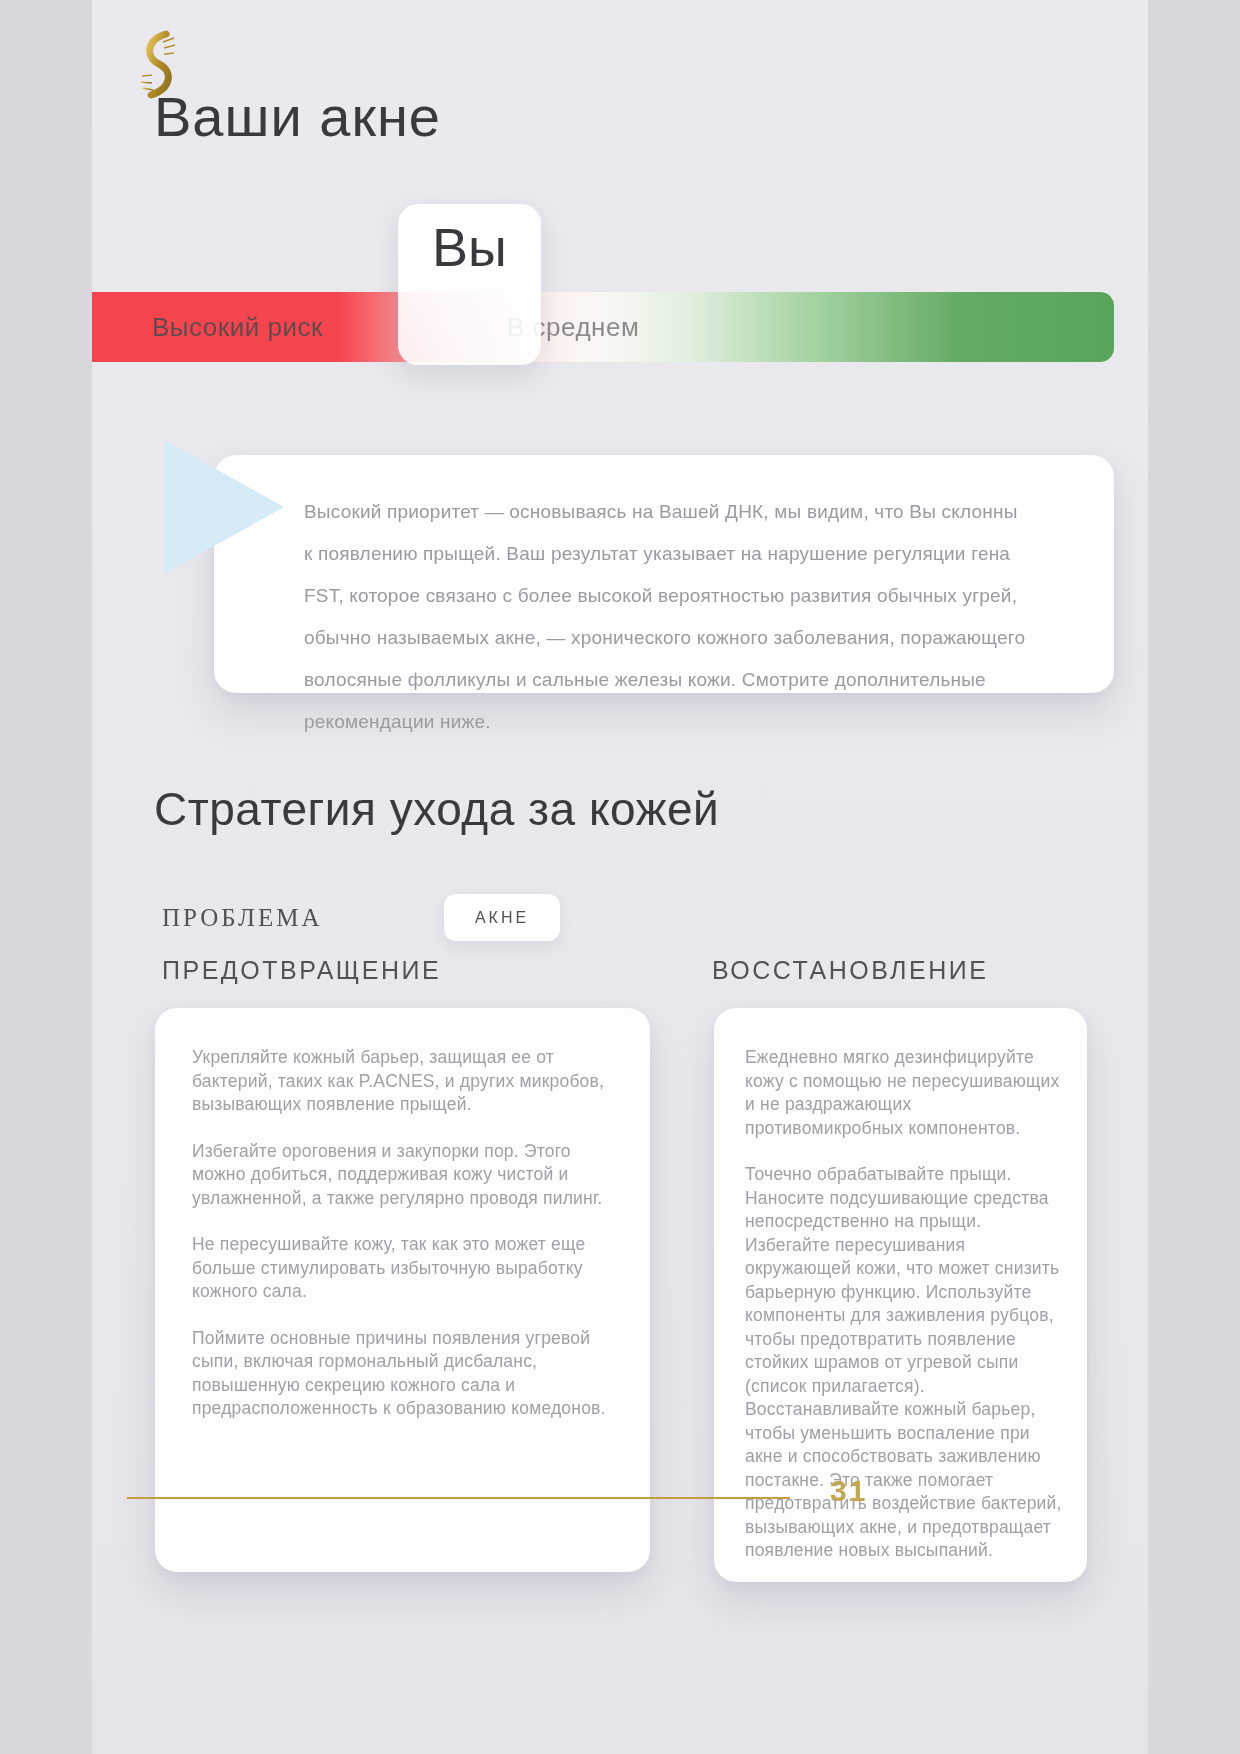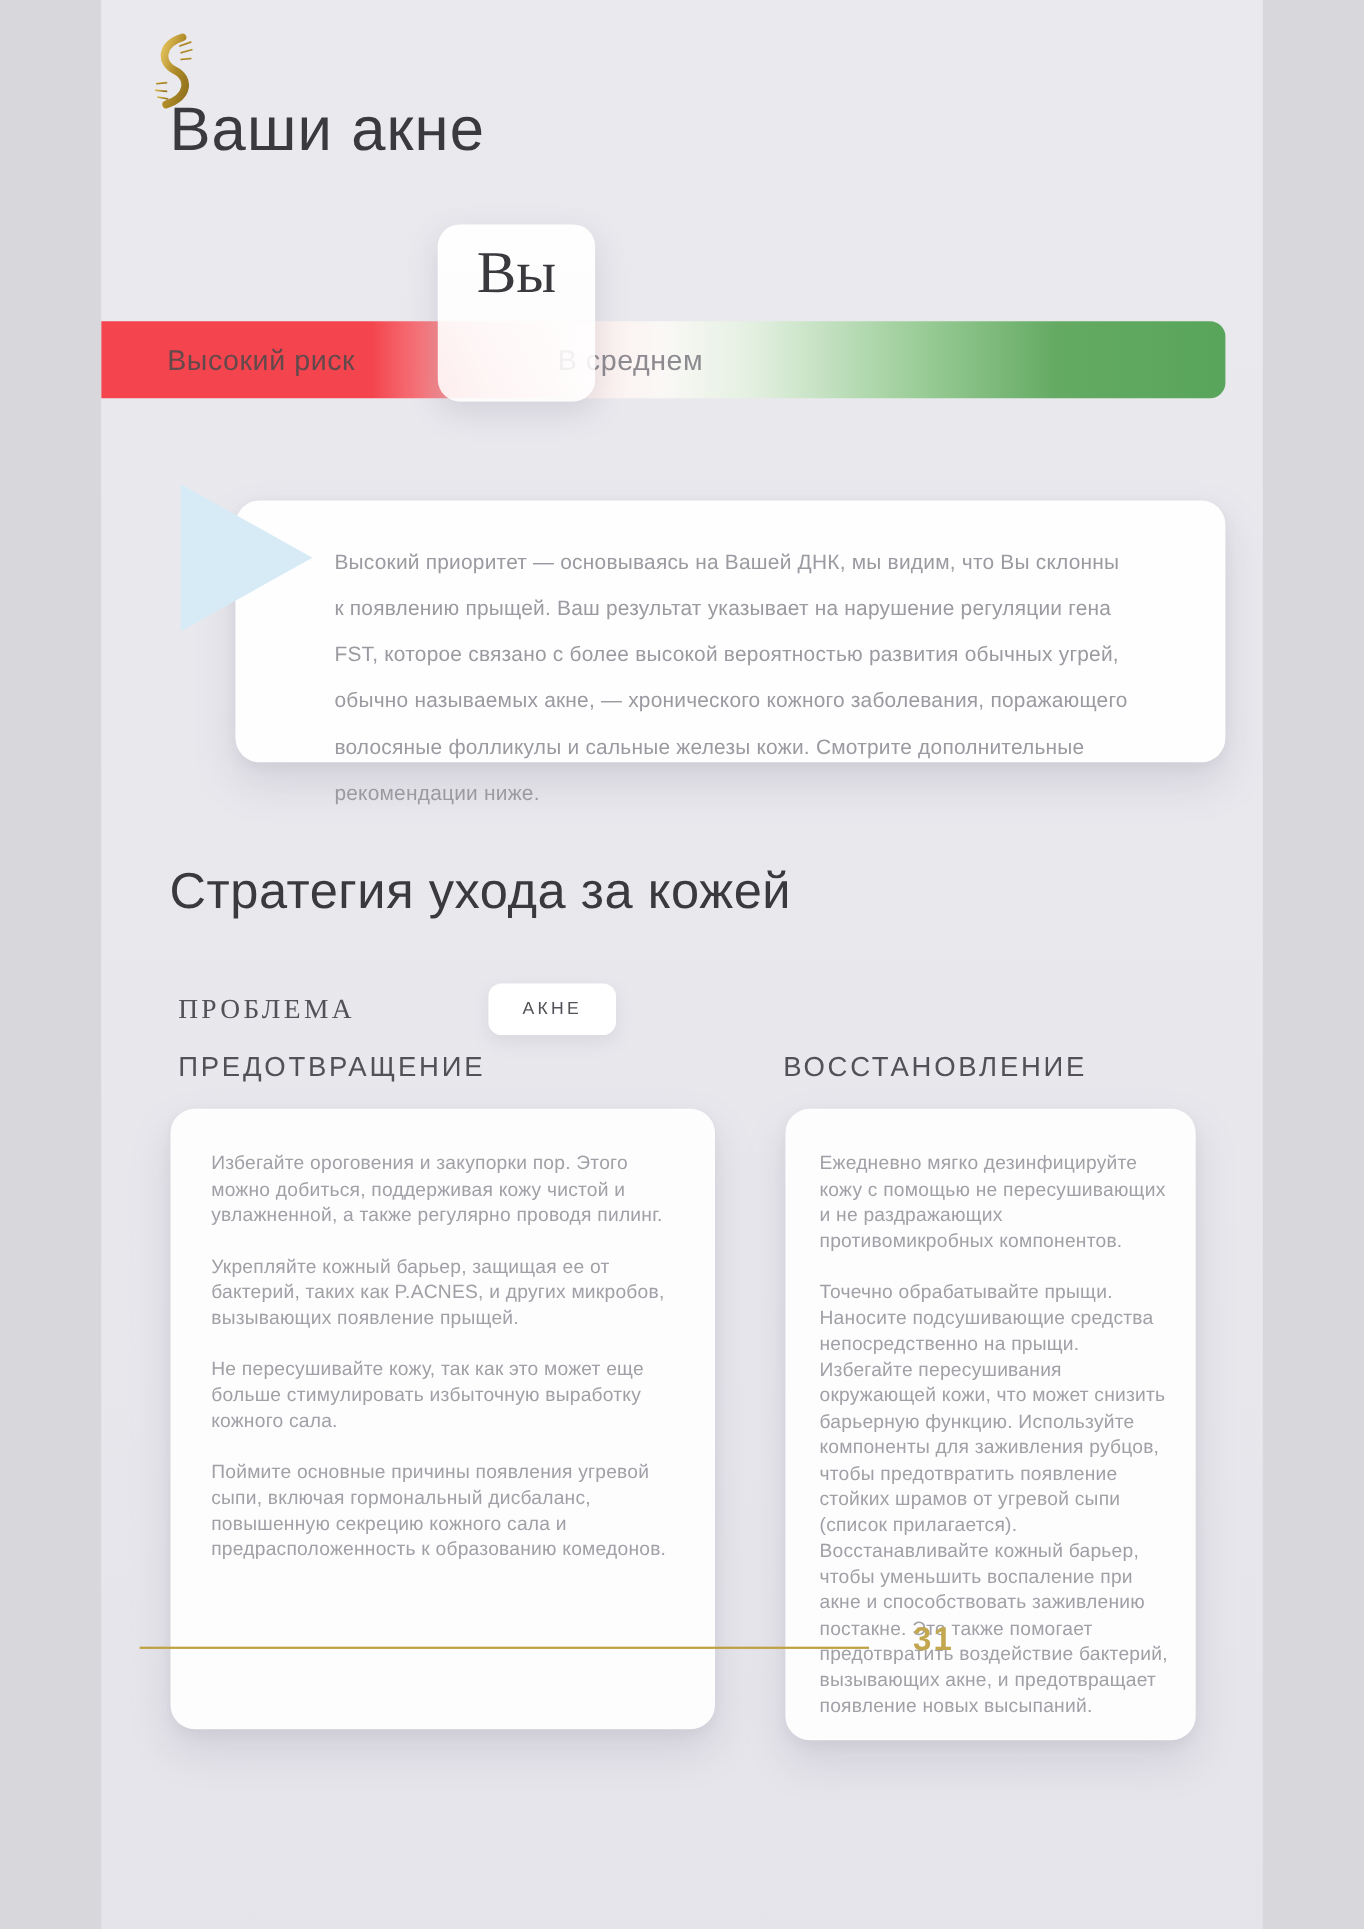--- a/index.html
+++ b/index.html
@@ -33,21 +33,21 @@
   }
   .risk-label.high{left:60px;color:#64494c;}
   .risk-label.mid{left:415px;color:#8d8a90;}
   .risk-label.low{left:758px;color:#3f5540;}
   
   .you-marker{
     position:absolute;left:306px;top:204px;width:143px;height:161px;
     border-radius:20px;
     background:linear-gradient(180deg,rgba(255,255,255,0.97) 0%,rgba(255,255,255,0.85) 100%);
     box-shadow:0 10px 28px rgba(110,105,130,0.18);
-    z-index:2;text-align:center;font-family:Liberation Serif, serif;
+    z-index:2;text-align:center;
   }
   .you-marker .you-text{
     display:block;margin-top:12px;font-size:54px;font-weight:300;color:#3a3a3e;
   }
   
   .triangle{
     position:absolute;left:72px;top:440px;width:120px;height:134px;
     background:#d6ebf6;clip-path:polygon(0 0,100% 50%,0 100%);z-index:3;
   }
   
@@ -147,22 +147,22 @@
   <div class="strategy-heading">Стратегия ухода за кожей</div>
 
   <div class="problem-label">ПРОБЛЕМА</div>
   <div class="problem-pill">АКНЕ</div>
 
   <div class="col-head prevention">ПРЕДОТВРАЩЕНИЕ</div>
   <div class="col-head recovery">ВОССТАНОВЛЕНИЕ</div>
 
   <div class="advice-card left">
     <div class="body">
+        <p>Укрепляйте кожный барьер, защищая ее от бактерий, таких как P.ACNES, и других микробов, вызывающих появление прыщей.</p>
         <p>Избегайте ороговения и закупорки пор. Этого можно добиться, поддерживая кожу чистой и увлажненной, а также регулярно проводя пилинг.</p>
-        <p>Укрепляйте кожный барьер, защищая ее от бактерий, таких как P.ACNES, и других микробов, вызывающих появление прыщей.</p>
         <p>Не пересушивайте кожу, так как это может еще больше стимулировать избыточную выработку кожного сала.</p>
         <p>Поймите основные причины появления угревой сыпи, включая гормональный дисбаланс, повышенную секрецию кожного сала и предрасположенность к образованию комедонов.</p>
       </div>
   </div>
 
   <div class="advice-card right">
     <div class="body">
         <p>Ежедневно мягко дезинфицируйте кожу с помощью не пересушивающих и не раздражающих противомикробных компонентов.</p>
         <p>Точечно обрабатывайте прыщи. Наносите подсушивающие средства непосредственно на прыщи. Избегайте пересушивания окружающей кожи, что может снизить барьерную функцию. Используйте компоненты для заживления рубцов, чтобы предотвратить появление стойких шрамов от угревой сыпи (список прилагается). Восстанавливайте кожный барьер, чтобы уменьшить воспаление при акне и способствовать заживлению постакне. Это также помогает предотвратить воздействие бактерий, вызывающих акне, и предотвращает появление новых высыпаний.</p>
       </div>

